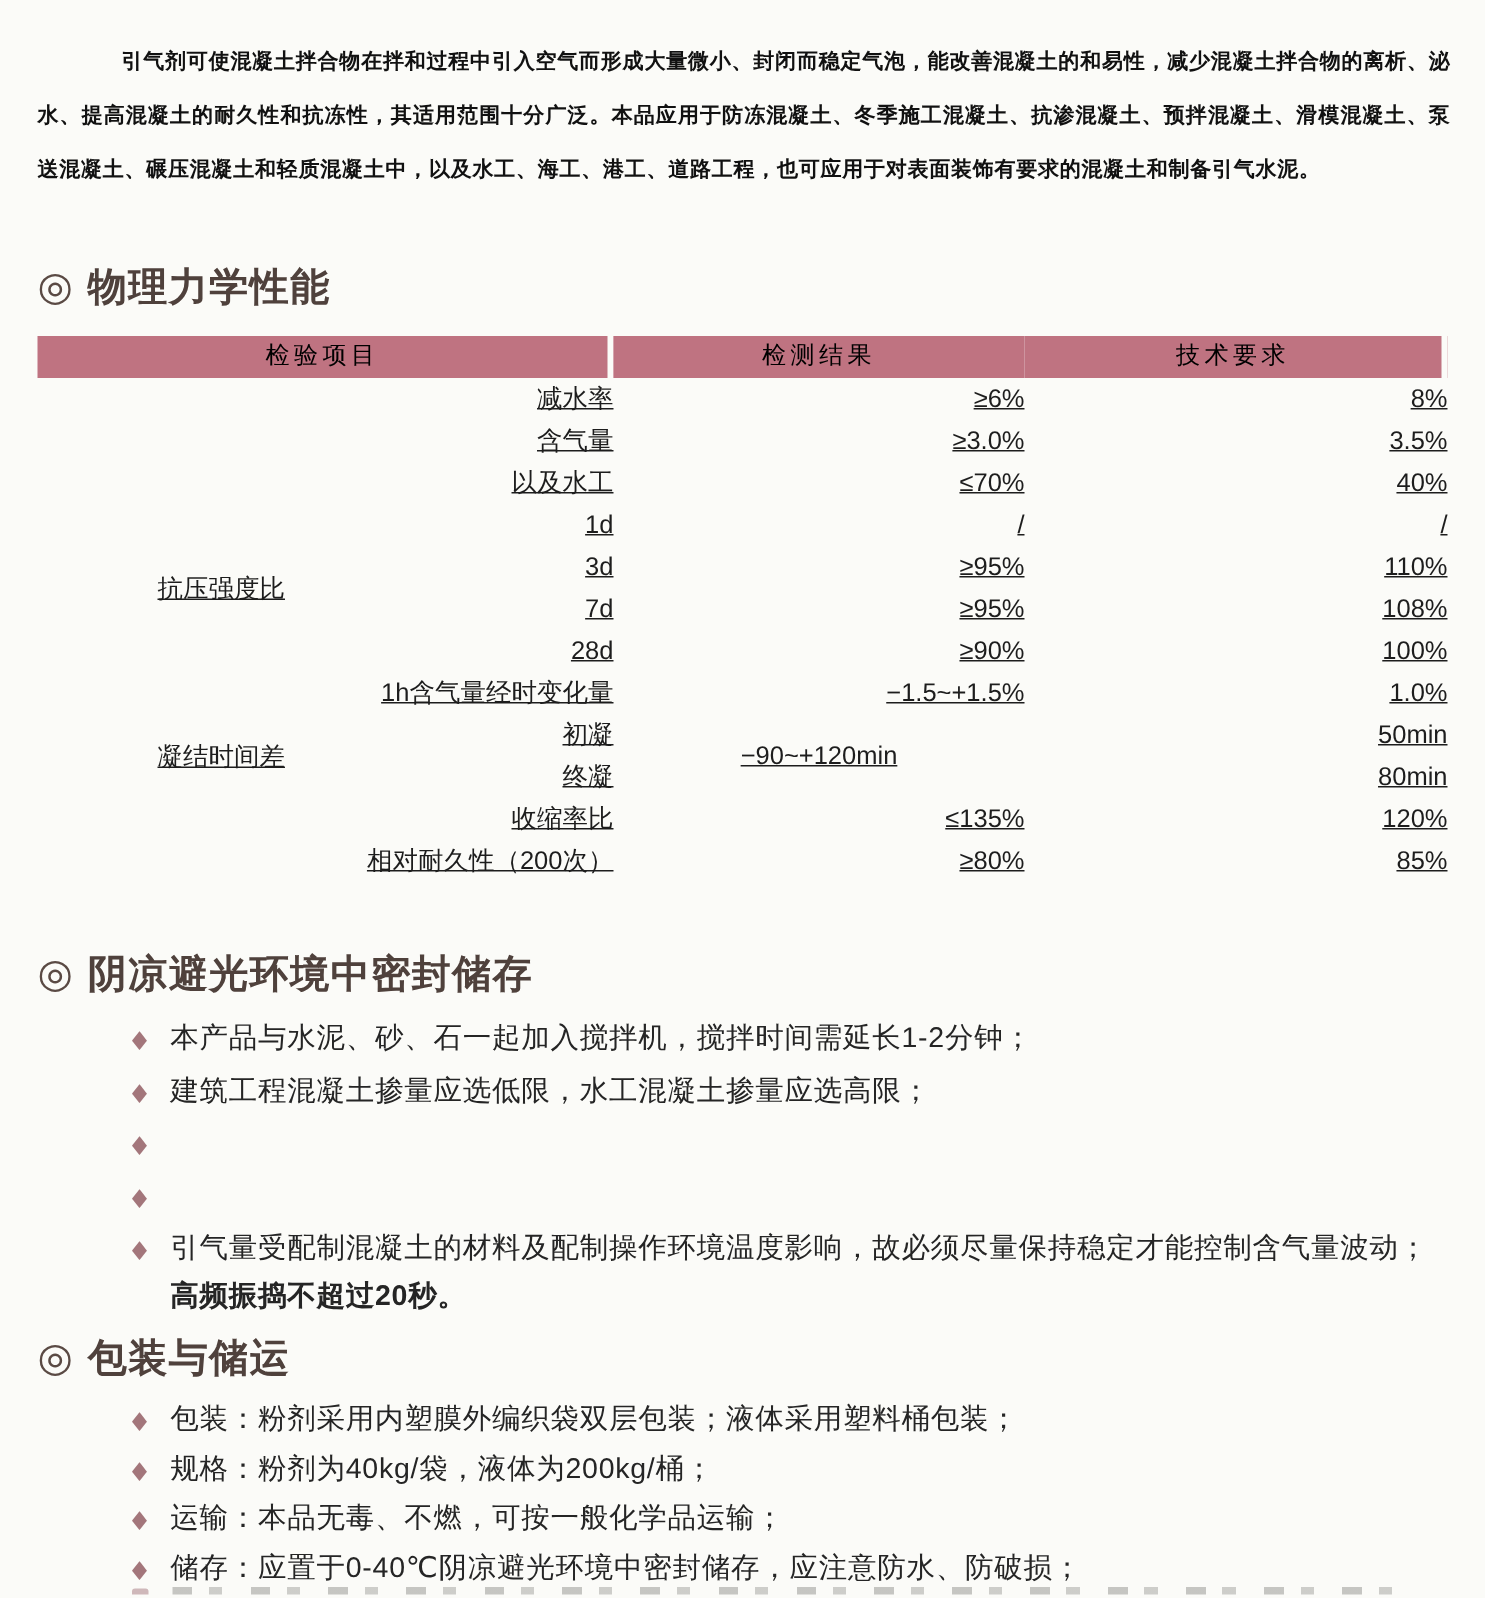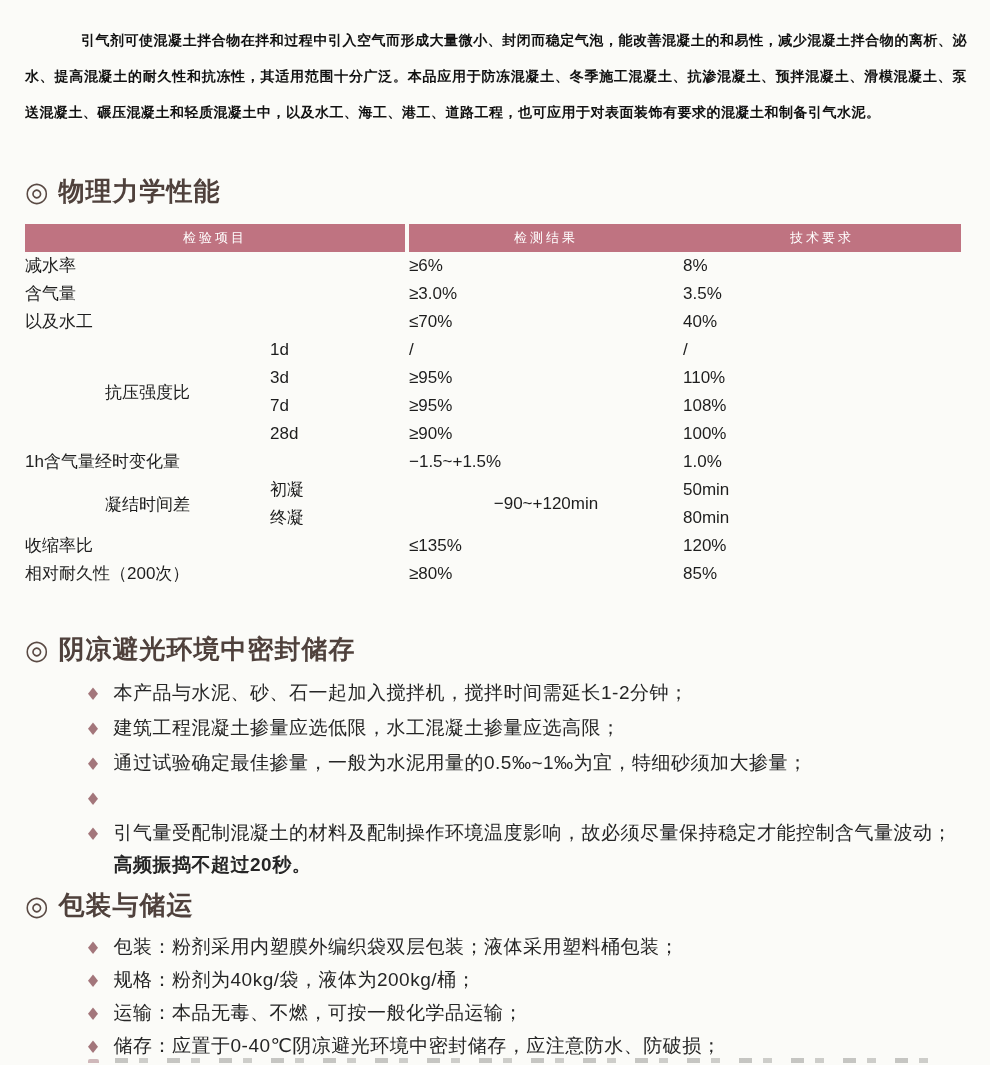--- a/index.html
+++ b/index.html
@@ -35,26 +35,26 @@
 
   
   .ptable {
     position:absolute; top:224px; left:25px; width:940px;
     display:grid;
     grid-template-columns:245px 139px 274px 282px;
     grid-auto-rows:28px;
     font-size:17px; font-weight:500; color:#1d1d1d;
   }
   .ptable .th {
-    background:#bf7381; color:#ffffff; font-size:13px; font-weight:500;
+    background:#bf7381; color:#000000; font-size:16px; font-weight:500;
     letter-spacing:3px; text-align:center; line-height:28px;
   }
   .ptable .th.gap { border-right:4px solid #fbfbf8; }
   .ptable .span2c { grid-column:span 2; }
-  .ptable .cell { text-align:left; line-height:28px; white-space:nowrap; }
+  .ptable .cell { text-align:right; line-height:28px; white-space:nowrap;text-decoration:underline; }
   .ptable .vc { display:flex; align-items:center; justify-content:center; line-height:normal; }
   .ptable .rspan4 { grid-row:span 4; grid-column:1; }
   .ptable .rspan2 { grid-row:span 2; }
   .ptable .col2 { grid-column:2; }
 
   
   .blist { position:absolute; left:88px; width:880px; list-style:none; }
   #usage-list     { top:680px; }
   #packaging-list { top:934px; }
   .blist li {
@@ -159,21 +159,20 @@
     <li>
       <span class="dia">◆</span>
       <span>本产品与水泥、砂、石一起加入搅拌机，搅拌时间需延长1-2分钟；</span>
     </li>
     <li>
       <span class="dia">◆</span>
       <span>建筑工程混凝土掺量应选低限，水工混凝土掺量应选高限；</span>
     </li>
     <li>
       <span class="dia">◆</span>
-      <span>通过试验确定最佳掺量，一般为水泥用量的0.5‰~1‰为宜，特细砂须加大掺量；</span>
     </li>
     <li>
       <span class="dia">◆</span>
     </li>
     <li>
       <span class="dia">◆</span>
       <span>
         <span style="display:block">引气量受配制混凝土的材料及配制操作环境温度影响，故必须尽量保持稳定才能控制含气量波动；</span>
         <span class="li-text2" style="display:block">高频振捣不超过20秒。</span>
       </span>

